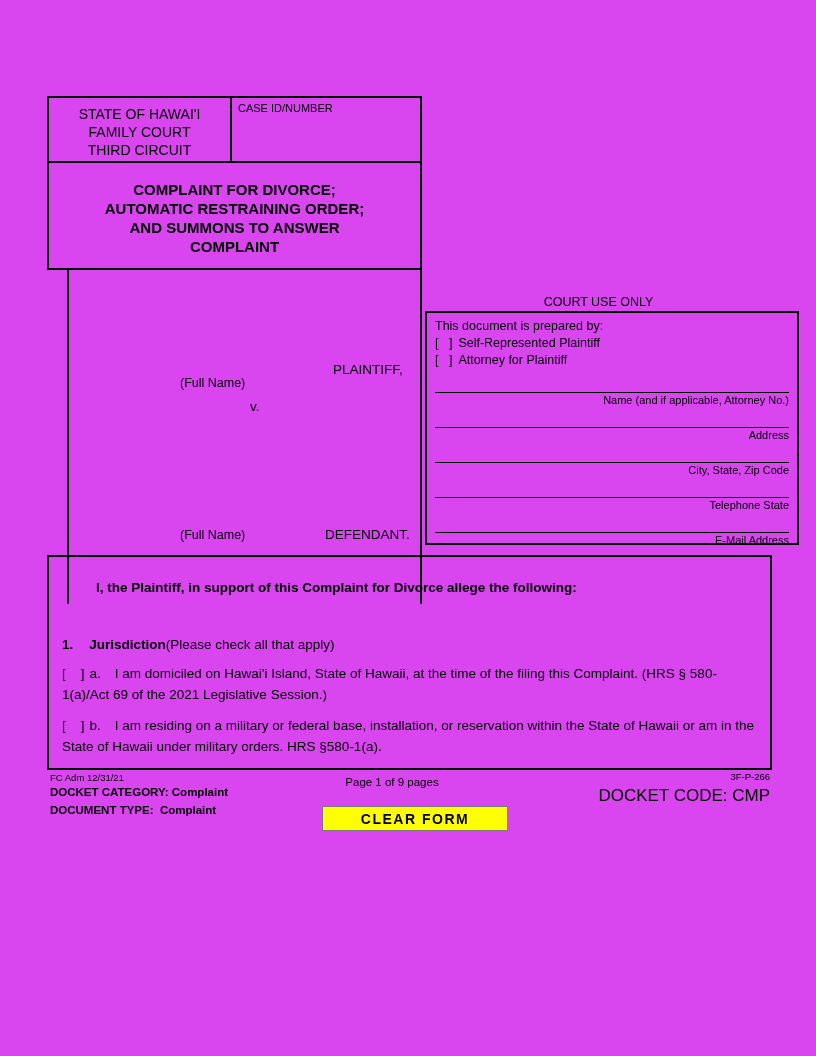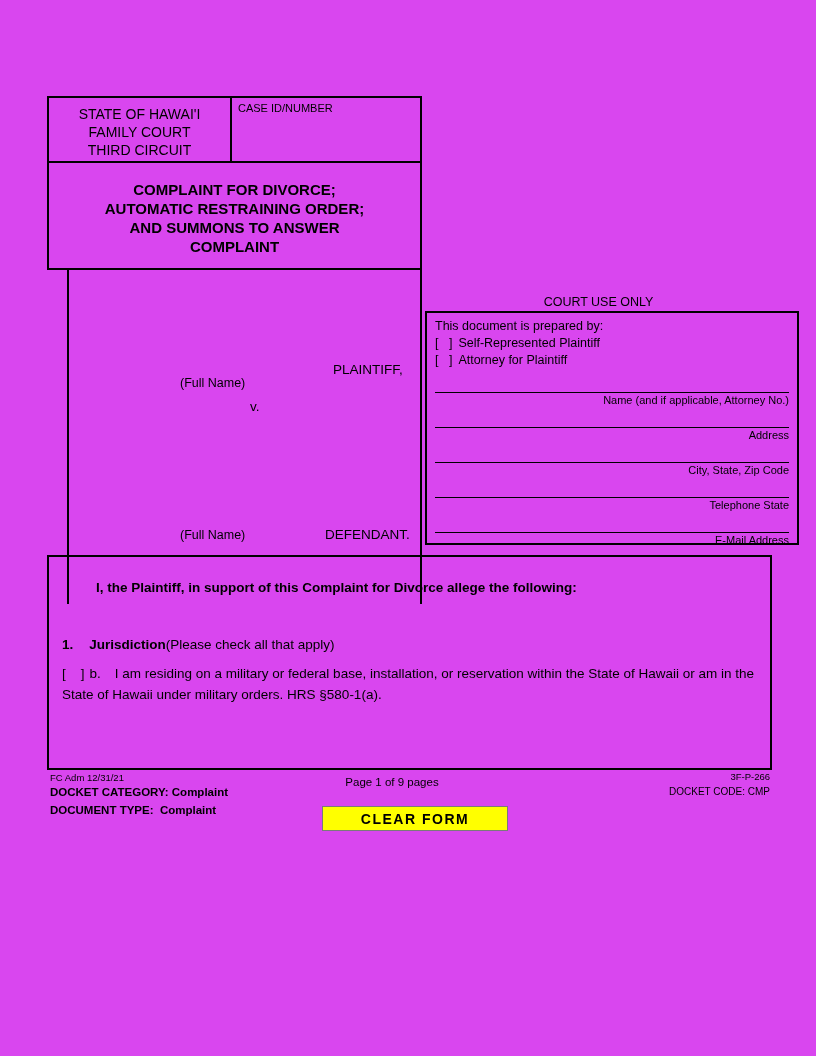--- a/index.html
+++ b/index.html
@@ -49,21 +49,21 @@
   .sec-num { font-weight: bold; margin-right: 16px; }
   .sec-title { font-weight: bold; }
   .item { margin: 10px 0 0 0; line-height: 21px; }
   .item-letter { margin: 0 14px 0 5px; }
 
   
   .form-revision { position: absolute; left: 50px; top: 772px; font-size: 9.5px; }
   .page-info { position: absolute; left: 47px; width: 690px; top: 776px; text-align: center; font-size: 11.5px; }
   .form-code { position: absolute; right: 46px; top: 771px; font-size: 9.5px; }
   .docket-category { position: absolute; left: 50px; top: 786px; font-weight: bold; font-size: 11.5px; }
-  .docket-code { position: absolute; right: 46px; top: 786px; font-size: 10px; }
+  .docket-code { position: absolute; right: 46px; top: 786px; font-size: 17px; }
   .document-type { position: absolute; left: 50px; top: 804px; font-weight: bold; font-size: 11.5px; white-space: pre; }
   .clear-form {
     position: absolute; left: 322px; top: 806px; width: 186px; height: 25px;
     background: #ffff00; border: 1px solid #7a7a7a;
     font-family: "Liberation Sans", sans-serif;
     font-weight: bold; font-size: 14px; letter-spacing: 1.5px; color: #000;
     cursor: pointer; text-align: center; line-height: 23px; box-sizing: border-box;
   }
 </style>
 </head>
@@ -126,20 +126,23 @@
     <div class="fill-line"></div>
     <div class="field-label">E-Mail Address</div>
   </div>
 
   <div class="body-box">
     <p class="intro">I, the Plaintiff, in support of this Complaint for Divorce allege the following:</p>
     <div class="section-line">
       <span class="sec-num">1.</span><span class="sec-title">Jurisdiction</span><span>(Please check all that apply)</span>
     </div>
     <p class="item">
+      <span class="checkbox">[    ]</span><span class="item-letter">a.</span><span>I am domiciled on Hawai'i Island, State of Hawaii, at the time of the filing this Complaint. (HRS § 580-1(a)/Act 69 of the 2021 Legislative Session.)</span>
+    </p>
+    <p class="item">
       <span class="checkbox">[    ]</span><span class="item-letter">b.</span><span>I am residing on a military or federal base, installation, or reservation within the State of Hawaii or am in the State of Hawaii under military orders.  HRS §580-1(a).</span>
     </p>
   </div>
 
   <div class="form-revision">FC Adm 12/31/21</div>
   <div class="page-info">Page 1 of 9 pages</div>
   <div class="form-code">3F-P-266</div>
   <div class="docket-category">DOCKET CATEGORY: Complaint</div>
   <div class="docket-code">DOCKET CODE: CMP</div>
   <div class="document-type">DOCUMENT TYPE:  Complaint</div>

